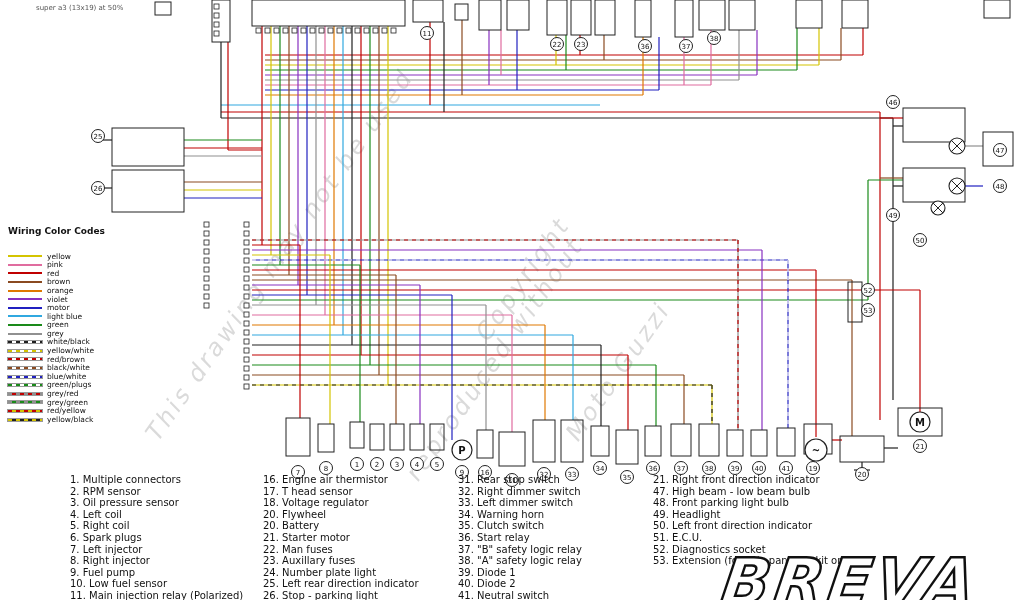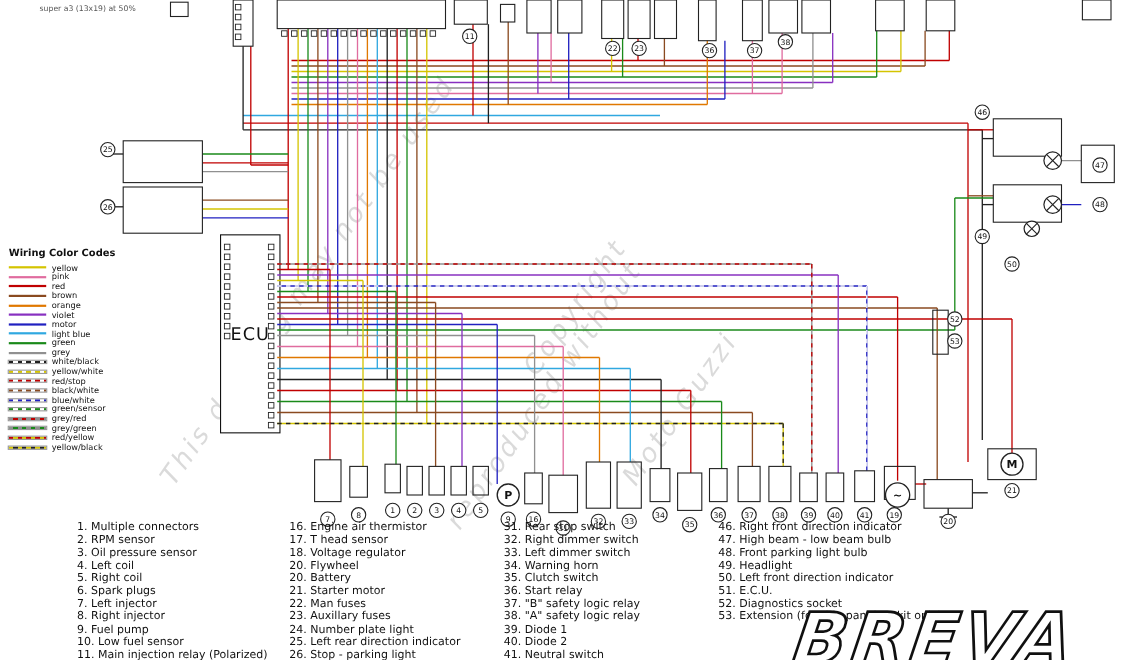--- a/index.html
+++ b/index.html
@@ -18,21 +18,21 @@
   .ecu-box{
     position:absolute;left:200px;top:213px;width:53px;height:179px;
     border:1.5px solid #111;background:#fff;z-index:0;
     display:flex;align-items:center;justify-content:center;
     font-size:16px;color:#111;letter-spacing:1px;
   }
   #diagram-svg{position:absolute;left:0;top:0;z-index:1;}
   #diagram-svg text{font-family:"DejaVu Sans","Liberation Sans",sans-serif;}
   .corner-note{position:absolute;left:36px;top:4px;font-size:7px;color:#555;z-index:2;}
   .legend{position:absolute;left:8px;top:226px;z-index:3;}
-  .legend-title{font-size:9px;font-weight:bold;color:#111;margin-bottom:3px;}
+  .legend-title{font-size:9px;font-weight:bold;color:#111;margin-bottom:16px;}
   .legend-row{display:flex;align-items:center;height:8.6px;}
   .legend-swatch{width:34px;height:2px;margin-right:5px;flex:none;}
   .legend-label{font-size:7.5px;color:#111;line-height:1;}
   .components{position:absolute;left:0;top:474px;width:899px;height:126px;z-index:2;}
   .comp-col{position:absolute;top:0;}
   .comp-item{font-size:10px;color:#111;line-height:11.6px;white-space:nowrap;}
   .breva{
     position:absolute;left:722px;top:550px;z-index:5;line-height:1;
     font-size:64px;font-weight:bold;font-style:italic;letter-spacing:4px;
     color:#ffffff;-webkit-text-stroke:2.5px #101010;transform:skewX(-8deg);
@@ -41,23 +41,20 @@
 </head>
 <body>
 
 <div class="page">
 
   <div class="wm wm1">This drawing may not be used</div>
   <div class="wm wm2">reproduced without</div>
   <div class="wm wm3">Copyright</div>
   <div class="wm wm4">Moto Guzzi</div>
 
-  <div class="ecu-box">
-    <span>ECU</span>
-  </div>
 
   <svg id="diagram-svg" width="1024" height="600">
       <line x1="265" y1="55" x2="863" y2="55" stroke="#c00000" stroke-width="1.2"></line>
       <line x1="265" y1="60" x2="841" y2="60" stroke="#8a4a20" stroke-width="1.2"></line>
       <line x1="265" y1="65" x2="819" y2="65" stroke="#d4c400" stroke-width="1.2"></line>
       <line x1="265" y1="70" x2="797" y2="70" stroke="#1a8a1a" stroke-width="1.2"></line>
       <line x1="265" y1="75" x2="757" y2="75" stroke="#8830c0" stroke-width="1.2"></line>
       <line x1="265" y1="80" x2="739" y2="80" stroke="#909090" stroke-width="1.2"></line>
       <line x1="265" y1="85" x2="711" y2="85" stroke="#e06c9f" stroke-width="1.2"></line>
       <line x1="265" y1="90" x2="659" y2="90" stroke="#2020c0" stroke-width="1.2"></line>
@@ -409,33 +406,33 @@
         <div class="legend-row">
           <span class="legend-swatch" style="background: repeating-linear-gradient(90deg, rgb(32, 32, 32) 0px, rgb(32, 32, 32) 4px, rgb(255, 255, 255) 4px, rgb(255, 255, 255) 8px); outline: rgb(153, 153, 153) solid 0.5px;"></span>
           <span class="legend-label">white/black</span>
         </div>
         <div class="legend-row">
           <span class="legend-swatch" style="background: repeating-linear-gradient(90deg, rgb(212, 196, 0) 0px, rgb(212, 196, 0) 4px, rgb(255, 255, 255) 4px, rgb(255, 255, 255) 8px); outline: rgb(153, 153, 153) solid 0.5px;"></span>
           <span class="legend-label">yellow/white</span>
         </div>
         <div class="legend-row">
           <span class="legend-swatch" style="background: repeating-linear-gradient(90deg, rgb(192, 0, 0) 0px, rgb(192, 0, 0) 4px, rgb(255, 255, 255) 4px, rgb(255, 255, 255) 8px); outline: rgb(153, 153, 153) solid 0.5px;"></span>
-          <span class="legend-label">red/stop</span>
+          <span class="legend-label">red/brown</span>
         </div>
         <div class="legend-row">
           <span class="legend-swatch" style="background: repeating-linear-gradient(90deg, rgb(138, 74, 32) 0px, rgb(138, 74, 32) 4px, rgb(255, 255, 255) 4px, rgb(255, 255, 255) 8px); outline: rgb(153, 153, 153) solid 0.5px;"></span>
           <span class="legend-label">black/white</span>
         </div>
         <div class="legend-row">
           <span class="legend-swatch" style="background: repeating-linear-gradient(90deg, rgb(32, 32, 192) 0px, rgb(32, 32, 192) 4px, rgb(255, 255, 255) 4px, rgb(255, 255, 255) 8px); outline: rgb(153, 153, 153) solid 0.5px;"></span>
           <span class="legend-label">blue/white</span>
         </div>
         <div class="legend-row">
           <span class="legend-swatch" style="background: repeating-linear-gradient(90deg, rgb(26, 138, 26) 0px, rgb(26, 138, 26) 4px, rgb(255, 255, 255) 4px, rgb(255, 255, 255) 8px); outline: rgb(153, 153, 153) solid 0.5px;"></span>
-          <span class="legend-label">green/sensor</span>
+          <span class="legend-label">green/plugs</span>
         </div>
         <div class="legend-row">
           <span class="legend-swatch" style="background: repeating-linear-gradient(90deg, rgb(144, 144, 144) 0px, rgb(144, 144, 144) 4px, rgb(192, 0, 0) 4px, rgb(192, 0, 0) 8px); outline: rgb(153, 153, 153) solid 0.5px;"></span>
           <span class="legend-label">grey/red</span>
         </div>
         <div class="legend-row">
           <span class="legend-swatch" style="background: repeating-linear-gradient(90deg, rgb(144, 144, 144) 0px, rgb(144, 144, 144) 4px, rgb(26, 138, 26) 4px, rgb(26, 138, 26) 8px); outline: rgb(153, 153, 153) solid 0.5px;"></span>
           <span class="legend-label">grey/green</span>
         </div>
         <div class="legend-row">
@@ -483,21 +480,21 @@
         <div class="comp-item">34. Warning horn</div>
         <div class="comp-item">35. Clutch switch</div>
         <div class="comp-item">36. Start relay</div>
         <div class="comp-item">37. "B" safety logic relay</div>
         <div class="comp-item">38. "A" safety logic relay</div>
         <div class="comp-item">39. Diode 1</div>
         <div class="comp-item">40. Diode 2</div>
         <div class="comp-item">41. Neutral switch</div>
       </div>
     <div class="comp-col" style="left:653px">
-        <div class="comp-item">46. Right front direction indicator</div>
+        <div class="comp-item">21. Right front direction indicator</div>
         <div class="comp-item">47. High beam - low beam bulb</div>
         <div class="comp-item">48. Front parking light bulb</div>
         <div class="comp-item">49. Headlight</div>
         <div class="comp-item">50. Left front direction indicator</div>
         <div class="comp-item">51. E.C.U.</div>
         <div class="comp-item">52. Diagnostics socket</div>
         <div class="comp-item">53. Extension (for side panniers kit only)</div>
       </div>
   </div>
 

